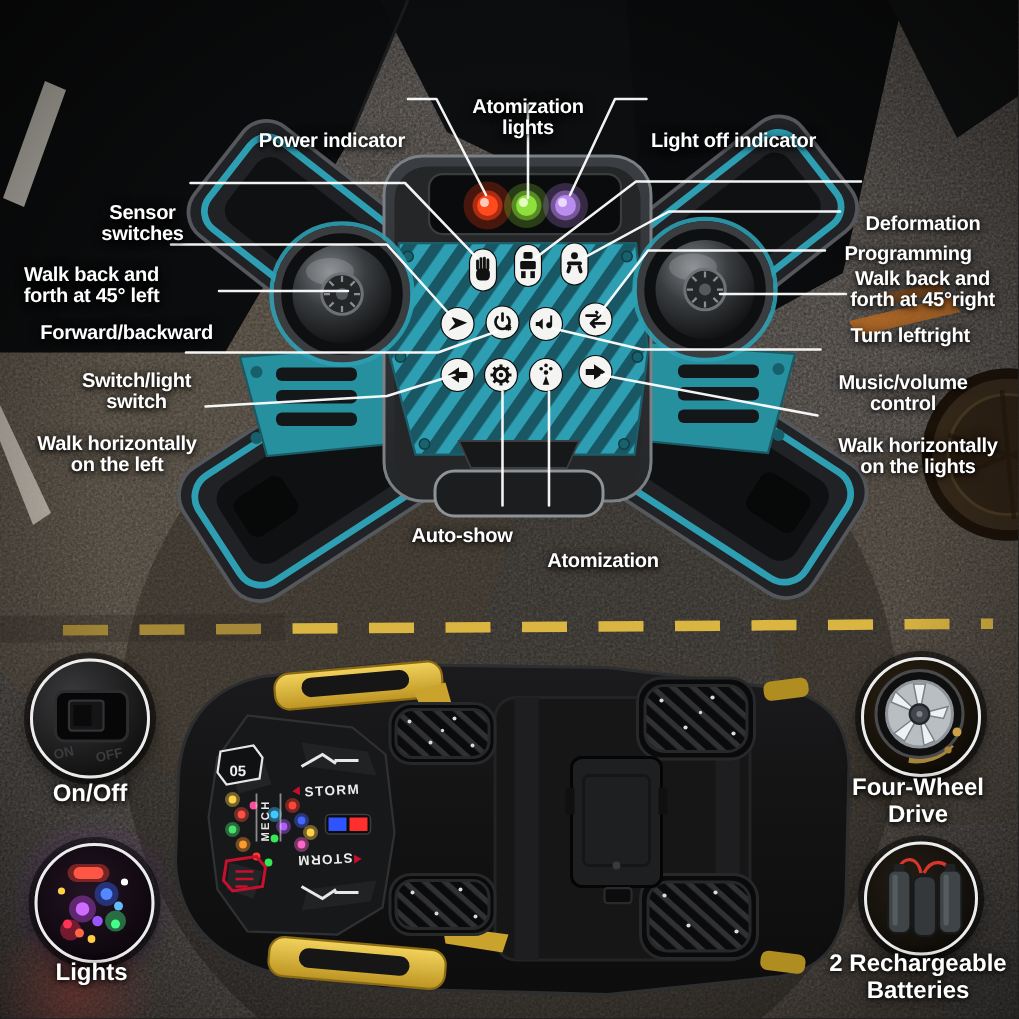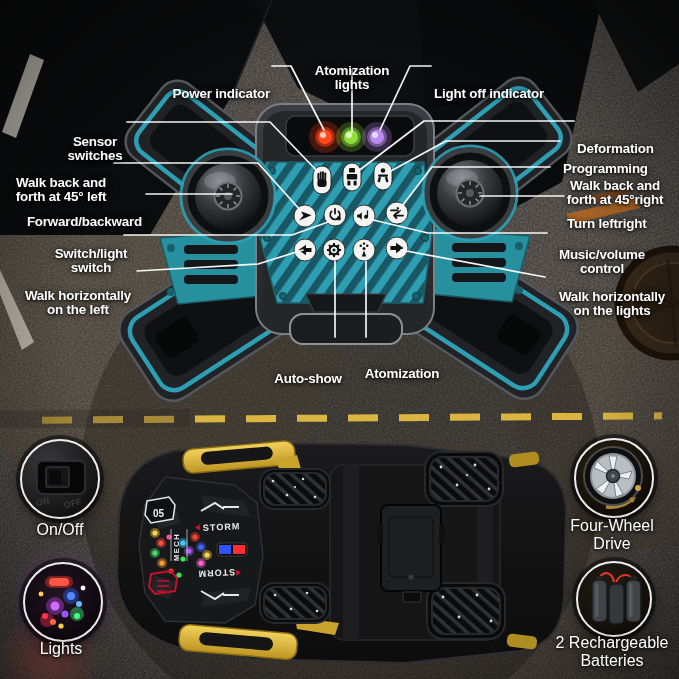--- a/index.html
+++ b/index.html
@@ -3,21 +3,21 @@
 <meta charset="utf-8">
 <style>
   html,body{margin:0;padding:0;background:#111;}
   #stage{position:relative;width:679px;height:679px;overflow:hidden;background:#2a2521;
          font-family:"Liberation Sans",sans-serif;}
   #stage svg{display:block}
   .abs{position:absolute;}
   .callout{position:absolute;color:#fff;font-weight:bold;font-size:13.4px;line-height:1.05;
            text-shadow:0 1px 3px rgba(0,0,0,.95),0 0 7px rgba(0,0,0,.65);letter-spacing:-.2px;margin-top:28px;}
   .c-center{text-align:center}.c-right{text-align:right}.c-left{text-align:left}
-  .inset-label{position:absolute;color:#fff;font-weight:normal;font-size:16px;line-height:1.1;
+  .inset-label{position:absolute;color:#fff;font-weight:bold;font-size:16px;line-height:1.1;
            text-align:center;text-shadow:0 1px 3px rgba(0,0,0,.95),0 0 8px rgba(0,0,0,.7);}
   .circle-inset{position:absolute;border-radius:50%;border:2.5px solid #ececec;
            box-shadow:0 0 0 4px rgba(0,0,0,.5),0 5px 14px rgba(0,0,0,.65);overflow:hidden;}
   .glow{position:absolute;border-radius:50%;pointer-events:none;}
 </style>
 </head>
 <body>
 
 <div id="stage">
 
@@ -577,21 +577,21 @@
   </div>
   <div class="callout c-left" style="left:567px;top:189px;width:110px">Turn leftright</div>
   <div class="callout c-center" style="left:549px;top:220px;width:106px">
     <div>Music/volume</div>
     <div>control</div>
   </div>
   <div class="callout c-center" style="left:549px;top:262px;width:126px">
     <div>Walk horizontally</div>
     <div>on the lights</div>
   </div>
-  <div class="callout c-center" style="left:258px;top:344px;width:100px">Auto-show</div>
+  <div class="callout c-center" style="left:258px;top:322px;width:100px">Auto-show</div>
   <div class="callout c-center" style="left:350px;top:339px;width:104px">Atomization</div>
 
   <div class="inset-label" style="left:14px;top:521px;width:92px">On/Off</div>
   <div class="inset-label" style="left:15px;top:640px;width:92px">Lights</div>
   <div class="inset-label" style="left:556px;top:517px;width:112px">
     <div>Four-Wheel</div>
     <div>Drive</div>
   </div>
   <div class="inset-label" style="left:545px;top:634px;width:134px">
     <div>2 Rechargeable</div>

